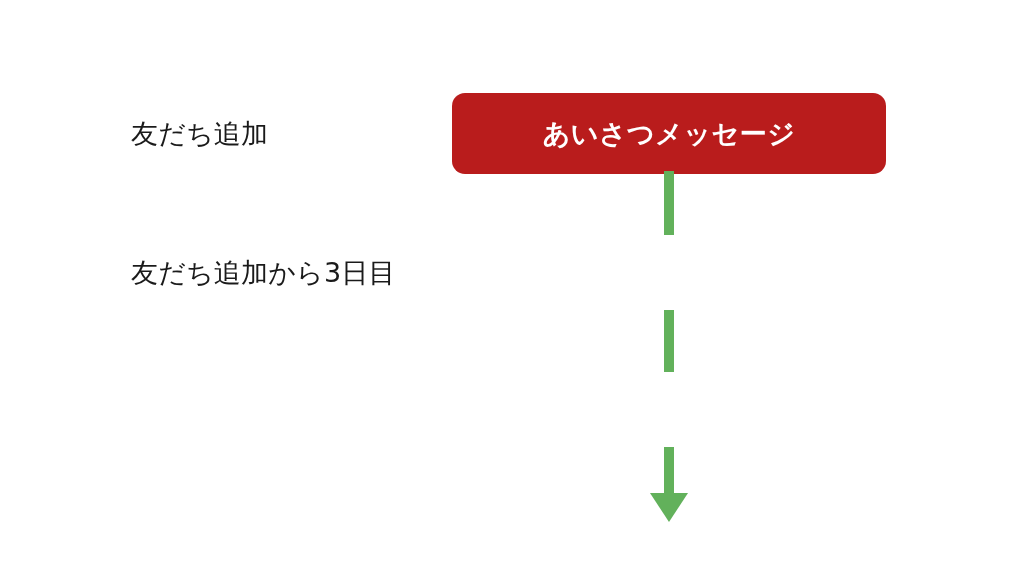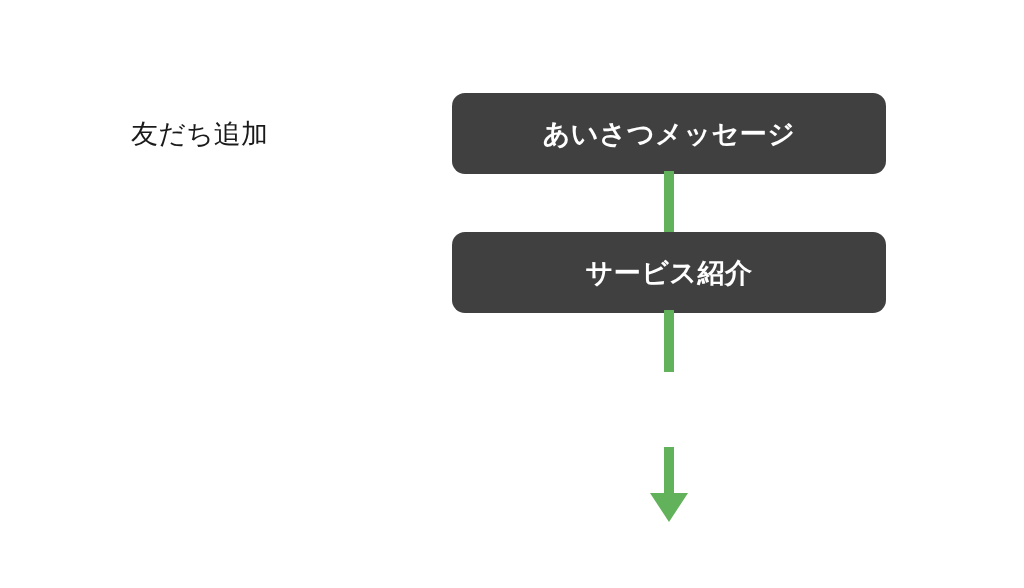--- a/index.html
+++ b/index.html
@@ -41,21 +41,21 @@
     white-space: nowrap;
   }
 
   
   .step-box {
     position: absolute;
     left: 452px;
     width: 434px;
     height: 81px;
     border-radius: 13px;
-    background: #404040;
+    background: #b91c1c;
     display: flex;
     align-items: center;
     justify-content: center;
     box-sizing: border-box;
   }
   .step-box-label {
     font-size: 27px;
     font-weight: 700;
     color: #ffffff;
     letter-spacing: 0.5px;
@@ -96,23 +96,21 @@
 
 <div id="flow-diagram">
 
   <div class="stage-label row-1">友だち追加</div>
   <div class="step-box row-1">
     <span class="step-box-label">あいさつメッセージ</span>
   </div>
 
   <div class="connector connector-1"></div>
 
-  <div class="step-box row-2">
-    <span class="step-box-label">サービス紹介</span>
-  </div>
+  <div class="stage-label row-2">友だち追加から3日目</div>
 
   <div class="connector connector-2"></div>
 
 
   <div class="connector connector-3"></div>
   <div class="arrow-head"></div>
 
 </div>
 
 </body></html>

